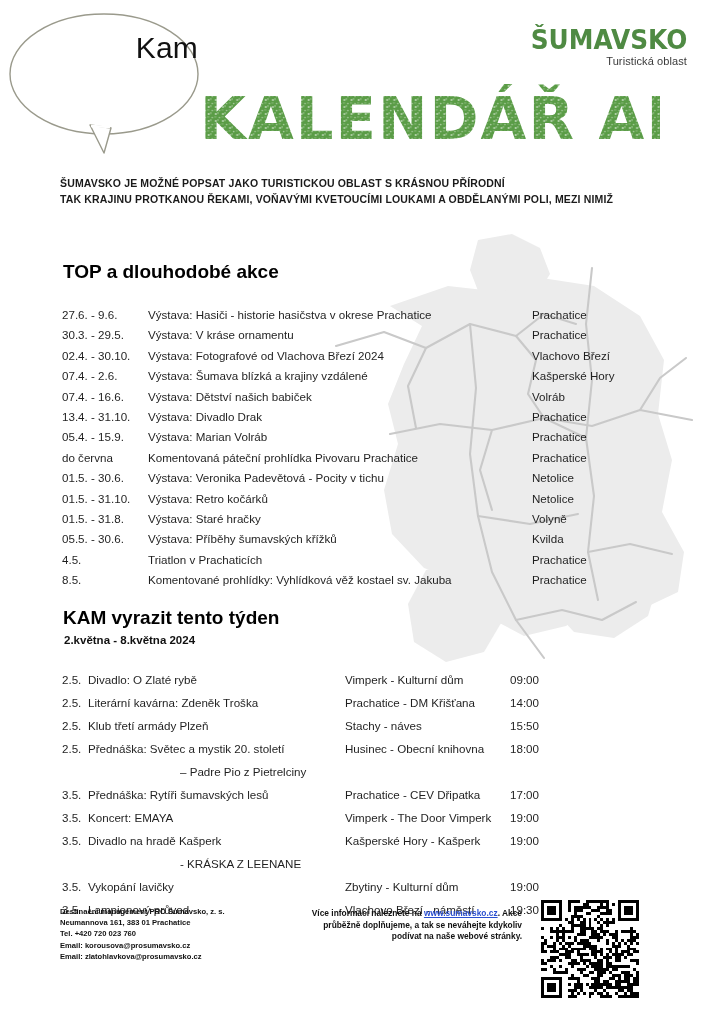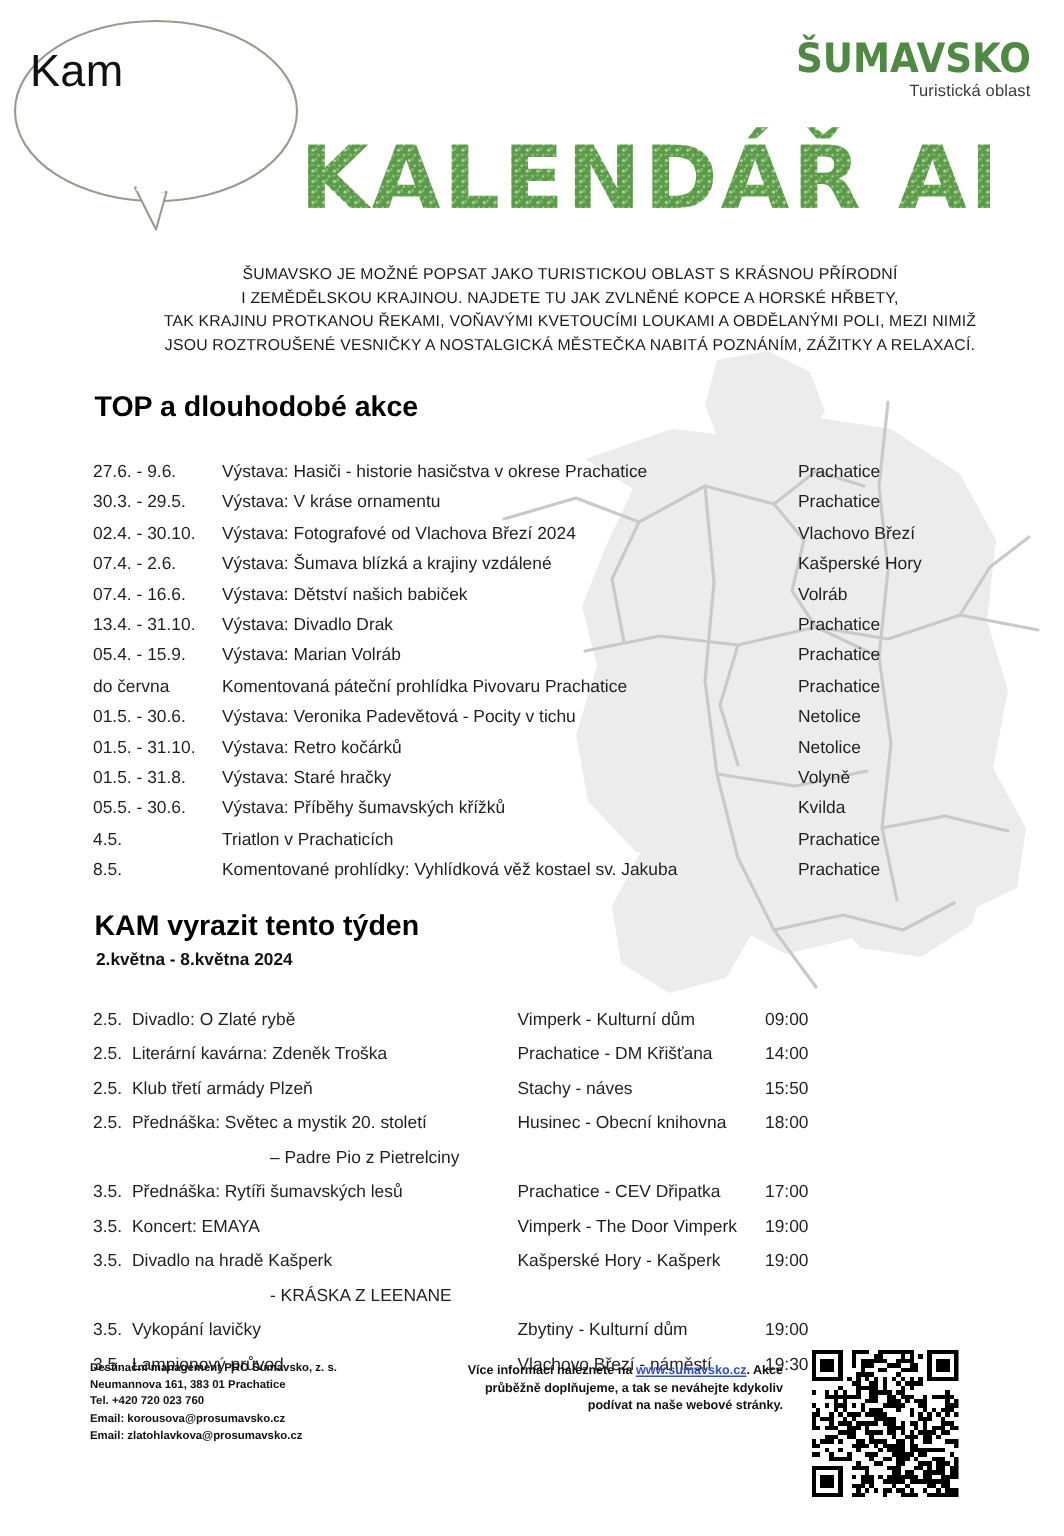--- a/index.html
+++ b/index.html
@@ -20,22 +20,22 @@
     width:379px;height:450px;
     opacity:1;pointer-events:none;z-index:0;
   }
 
   
   .header{position:relative;z-index:2;height:172px;}
 
   .bubble-wrap{position:absolute;left:8px;top:8px;width:215px;height:160px;}
   .bubble-svg{position:absolute;left:0;top:0;}
   .bubble-text{
-    position:absolute;left:12px;top:22px;width:190px;
-    text-align:left;line-height:1.18;
+    position:absolute;left:0;top:22px;width:190px;
+    text-align:right;line-height:1.18;
   }
   .bubble-l1{display:block;font-size:30px;font-weight:400;color:#111;letter-spacing:.2px;}
   .bubble-l2{display:block;font-size:30px;font-weight:700;color:#000;letter-spacing:.2px;margin-top:6px;}
 
   .logo{position:absolute;right:22px;top:26px;text-align:right;}
   .logo-main{
     font-size:27px;font-weight:700;letter-spacing:0px;
     color:#4f8a43;line-height:1;
     font-family:"DejaVu Sans",sans-serif;
     transform:scaleX(.92);transform-origin:right center;
@@ -46,24 +46,23 @@
   }
 
   .main-title{
     position:absolute;left:200px;top:84px;width:460px;height:70px;
   }
   .main-title svg{display:block;}
 
   
   .intro{
     position:absolute;left:60px;top:176px;width:640px;z-index:2;
-    font-size:10.5px;font-weight:400;line-height:15.5px;
+    font-size:10.5px;font-weight:700;line-height:15.5px;
     letter-spacing:.15px;color:#1a1a1a;
     font-family:"Liberation Sans",sans-serif;
-    text-align:center;
   }
   .intro div{white-space:nowrap;}
 
   
   .sec-h{
     position:absolute;z-index:2;
     font-size:19px;font-weight:700;color:#000;letter-spacing:0px;
   }
   #top-heading{left:63px;top:261px;}
   #week-heading{left:63px;top:607px;}
@@ -172,23 +171,21 @@
             <rect x="0" y="4.5" width="2.2" height="0.9" fill="#ffffff" opacity=".3"></rect>
           </pattern>
         </defs>
         <text id="title-text" x="0" y="55" font-family="'DejaVu Sans','Liberation Sans',sans-serif" font-size="58" font-weight="700" letter-spacing="2" fill="url(#grunge)" transform="scale(1.02,1)">KALENDÁŘ AKCÍ</text>
       </svg>
     </div>
   </div>
 
   <div class="intro">
     <div>ŠUMAVSKO JE MOŽNÉ POPSAT JAKO TURISTICKOU  OBLAST S KRÁSNOU PŘÍRODNÍ</div>
-    <div>I ZEMĚDĚLSKOU  KRAJINOU.  NAJDETE TU JAK ZVLNĚNÉ KOPCE A HORSKÉ HŘBETY,</div>
     <div>TAK KRAJINU PROTKANOU ŘEKAMI, VOŇAVÝMI KVETOUCÍMI  LOUKAMI A OBDĚLANÝMI POLI, MEZI NIMIŽ</div>
-    <div>JSOU ROZTROUŠENÉ  VESNIČKY A NOSTALGICKÁ  MĚSTEČKA  NABITÁ POZNÁNÍM, ZÁŽITKY  A RELAXACÍ.</div>
   </div>
 
   <div class="sec-h" id="top-heading">TOP a dlouhodobé akce</div>
   <div class="top-list" id="top-list">
       <div class="top-row">
         <span class="c-date">27.6. - 9.6.</span>
         <span class="c-event">Výstava: Hasiči - historie hasičstva v okrese Prachatice</span>
         <span class="c-place">Prachatice</span>
       </div>
       <div class="top-row">

